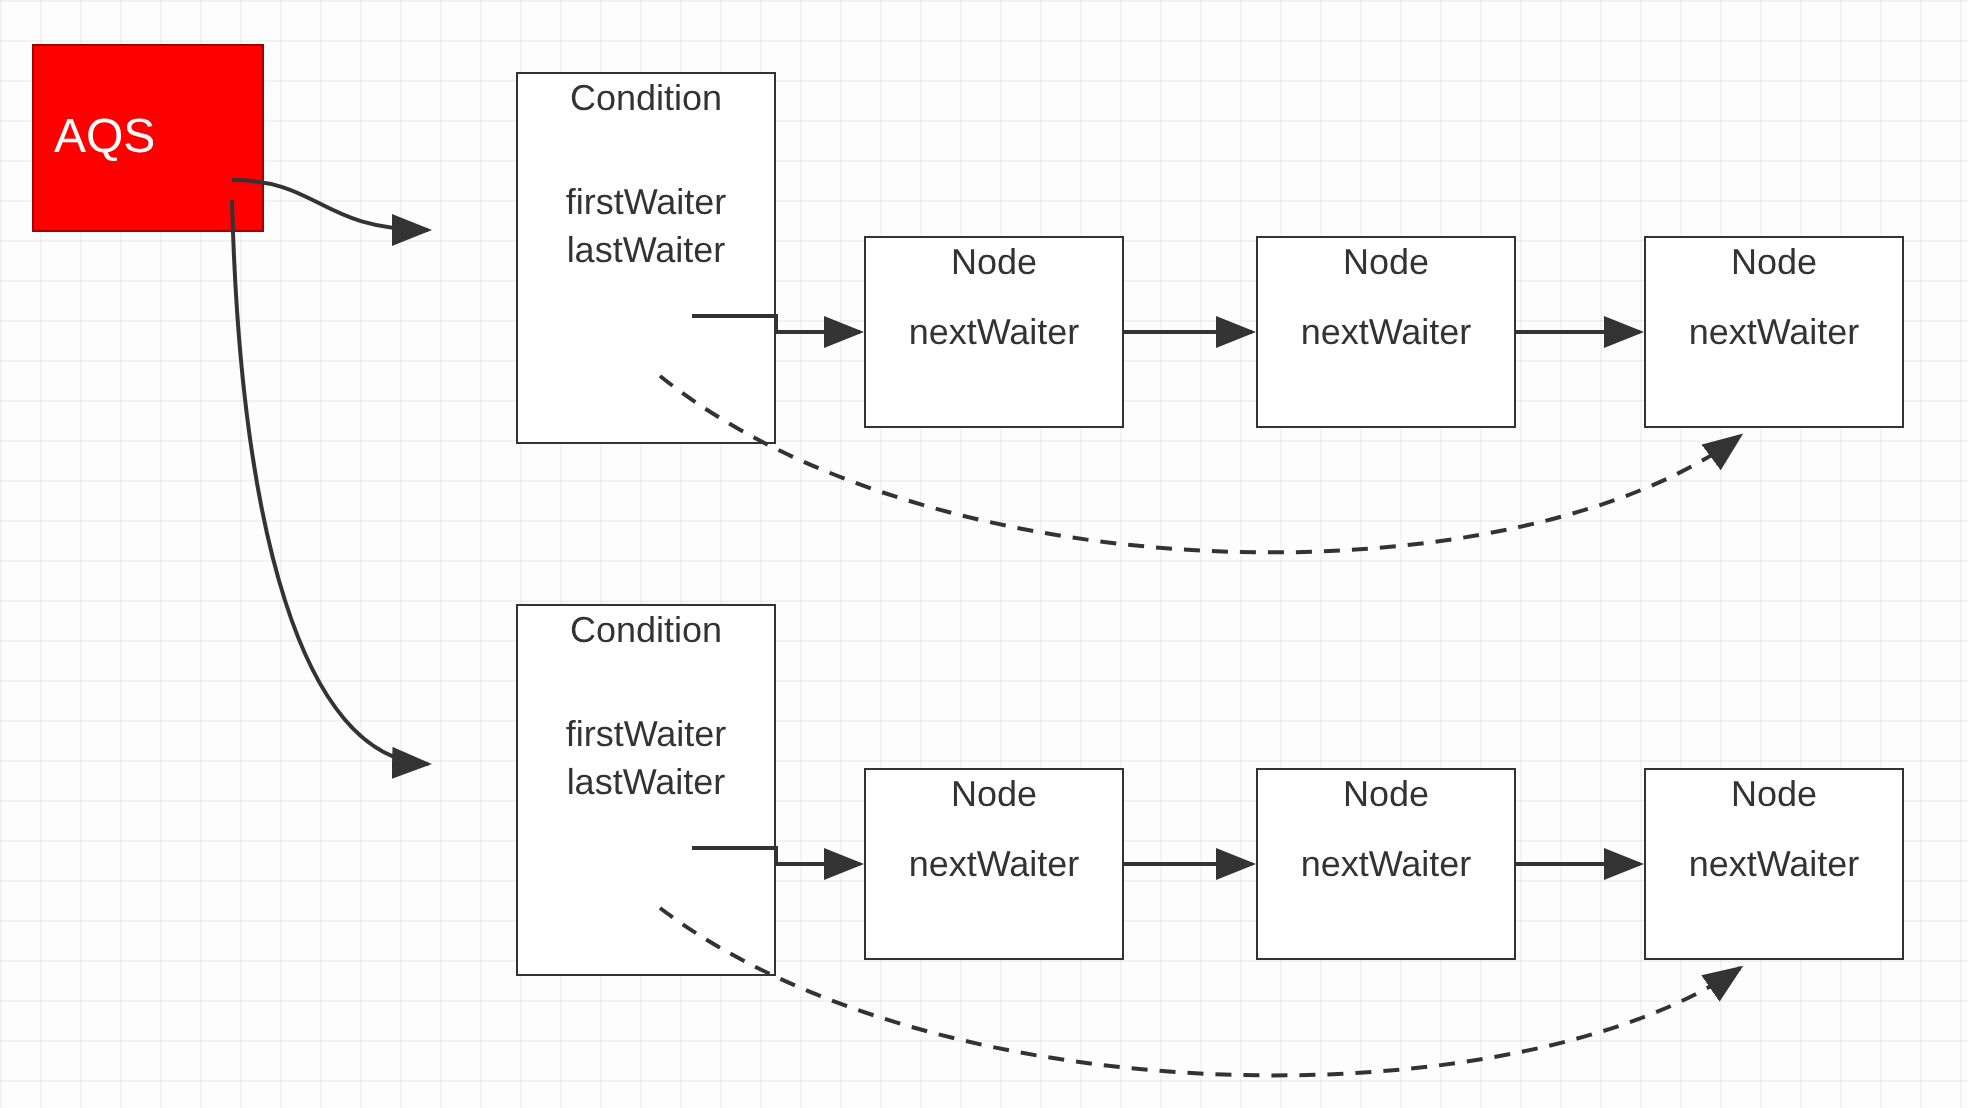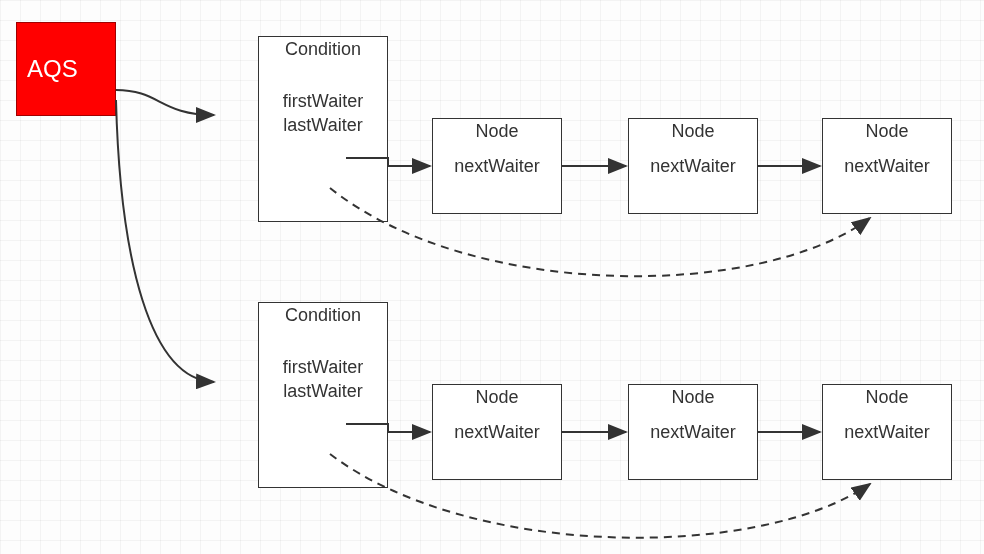--- a/index.html
+++ b/index.html
@@ -59,21 +59,21 @@
     width: 984px;
     height: 554px;
     pointer-events: none;
   }
 </style>
 </head>
 <body>
 
 <div class="grid-bg"></div>
 
-<div class="box aqs" style="left:16px; top:22px; width:100px; height:94px;">
+<div class="box aqs" style="left:16px; top:22px; width:116px; height:94px;">
   <span>AQS</span>
 </div>
 
 <div class="box cond-box" style="left:216px; top:36px; width:130px; height:186px;">
   <div>Condition</div>
   <div class="fields">
     <div>firstWaiter</div>
     <div>lastWaiter</div>
   </div>
 </div>

